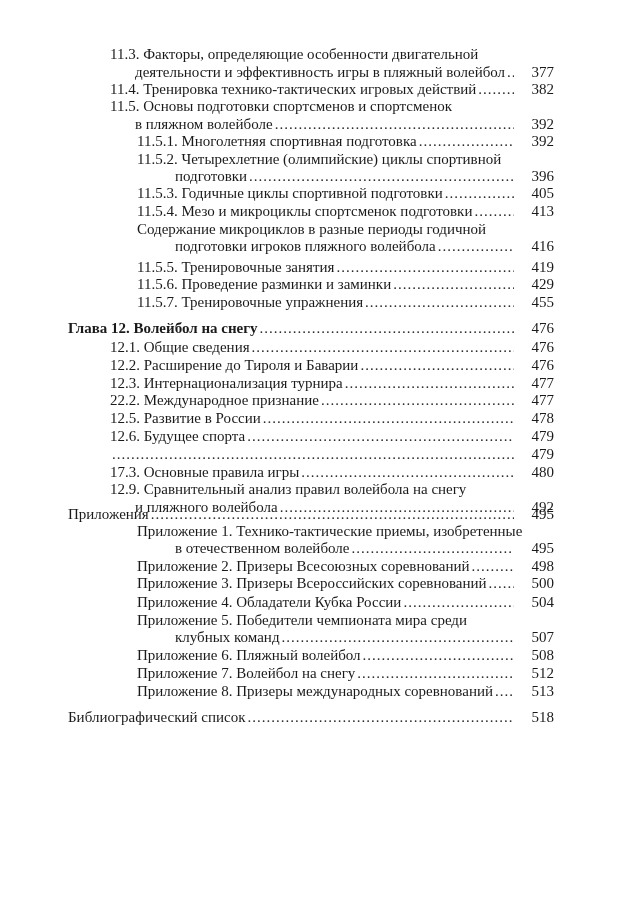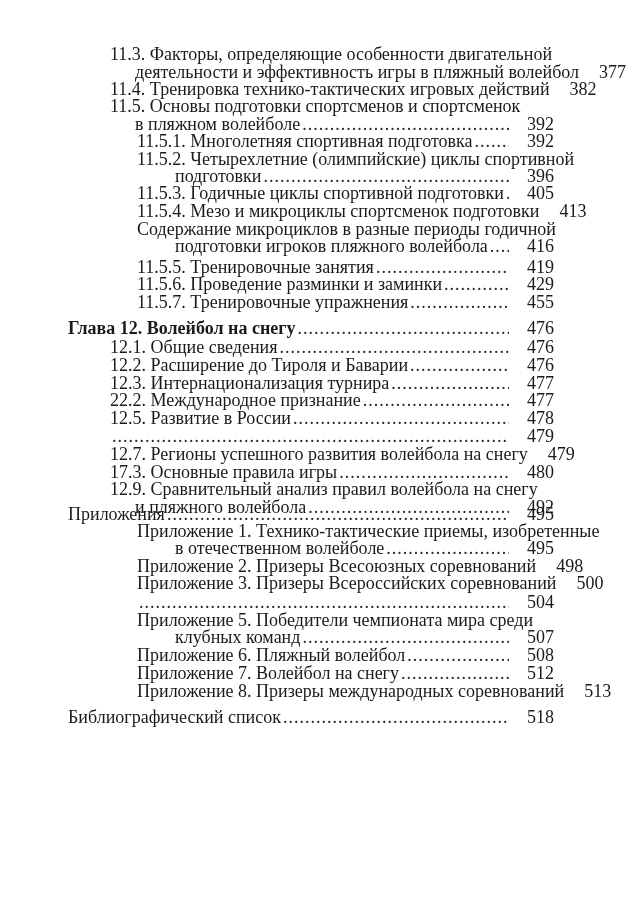--- a/index.html
+++ b/index.html
@@ -1,19 +1,19 @@
 <!DOCTYPE html>
 <html><head>
 <meta charset="utf-8">
 <style>
   html, body { margin: 0; padding: 0; background: #ffffff; }
   body { width: 635px; height: 900px; position: relative; overflow: hidden;
          font-family: "Liberation Serif", "DejaVu Serif", serif; color: #1a1a1a; }
   .toc { position: absolute; left: 0; top: 0; width: 635px; }
-  .line { position: absolute; height: 18px; line-height: 18px; font-size: 18px;
+  .line { position: absolute; height: 18px; line-height: 18px; font-size: 15px;
           display: flex; align-items: center; white-space: nowrap; }
   .line .txt { flex: 0 0 auto; }
   .line .dots { flex: 1 1 auto; overflow: hidden; margin: 0 2px; letter-spacing: 1px; color: #2a2a2a; }
   .line .dots::before { content: "....................................................................................................................................................................................................................................."; }
   .line .pg { flex: 0 0 auto; text-align: right; margin-left: 16px; }
   .bold { font-weight: bold; font-family: Liberation Serif, serif; }
   .bold .dots { font-weight: normal; }
 </style>
 </head>
 <body>
@@ -115,25 +115,25 @@
       <span class="txt">22.2. Международное признание</span>
       <span class="dots"></span>
       <span class="pg">477</span>
     </div>
   <div class="line" style="left:110px;right:81px;top:409px">
       <span class="txt">12.5. Развитие в России</span>
       <span class="dots"></span>
       <span class="pg">478</span>
     </div>
   <div class="line" style="left:110px;right:81px;top:427px">
+      <span class="txt">12.6. Будущее спорта</span>
       <span class="dots"></span>
       <span class="pg">479</span>
     </div>
   <div class="line" style="left:110px;right:81px;top:445px">
-      <span class="txt">12.7. Регионы успешного развития волейбола на снегу</span>
       <span class="dots"></span>
       <span class="pg">479</span>
     </div>
   <div class="line" style="left:110px;right:81px;top:463px">
       <span class="txt">17.3. Основные правила игры</span>
       <span class="dots"></span>
       <span class="pg">480</span>
     </div>
   <div class="line nodots" style="left:110px;right:81px;top:480px">
       <span class="txt">12.9. Сравнительный анализ правил волейбола на снегу</span>
@@ -163,20 +163,21 @@
       <span class="txt">Приложение 2. Призеры Всесоюзных соревнований</span>
       <span class="dots"></span>
       <span class="pg">498</span>
     </div>
   <div class="line" style="left:137px;right:81px;top:574px">
       <span class="txt">Приложение 3. Призеры Всероссийских соревнований</span>
       <span class="dots"></span>
       <span class="pg">500</span>
     </div>
   <div class="line" style="left:137px;right:81px;top:593px">
+      <span class="txt">Приложение 4. Обладатели Кубка России</span>
       <span class="dots"></span>
       <span class="pg">504</span>
     </div>
   <div class="line nodots" style="left:137px;right:81px;top:611px">
       <span class="txt">Приложение 5. Победители чемпионата мира среди</span>
       <span class="pg"></span>
     </div>
   <div class="line" style="left:175px;right:81px;top:628px">
       <span class="txt">клубных команд</span>
       <span class="dots"></span>

